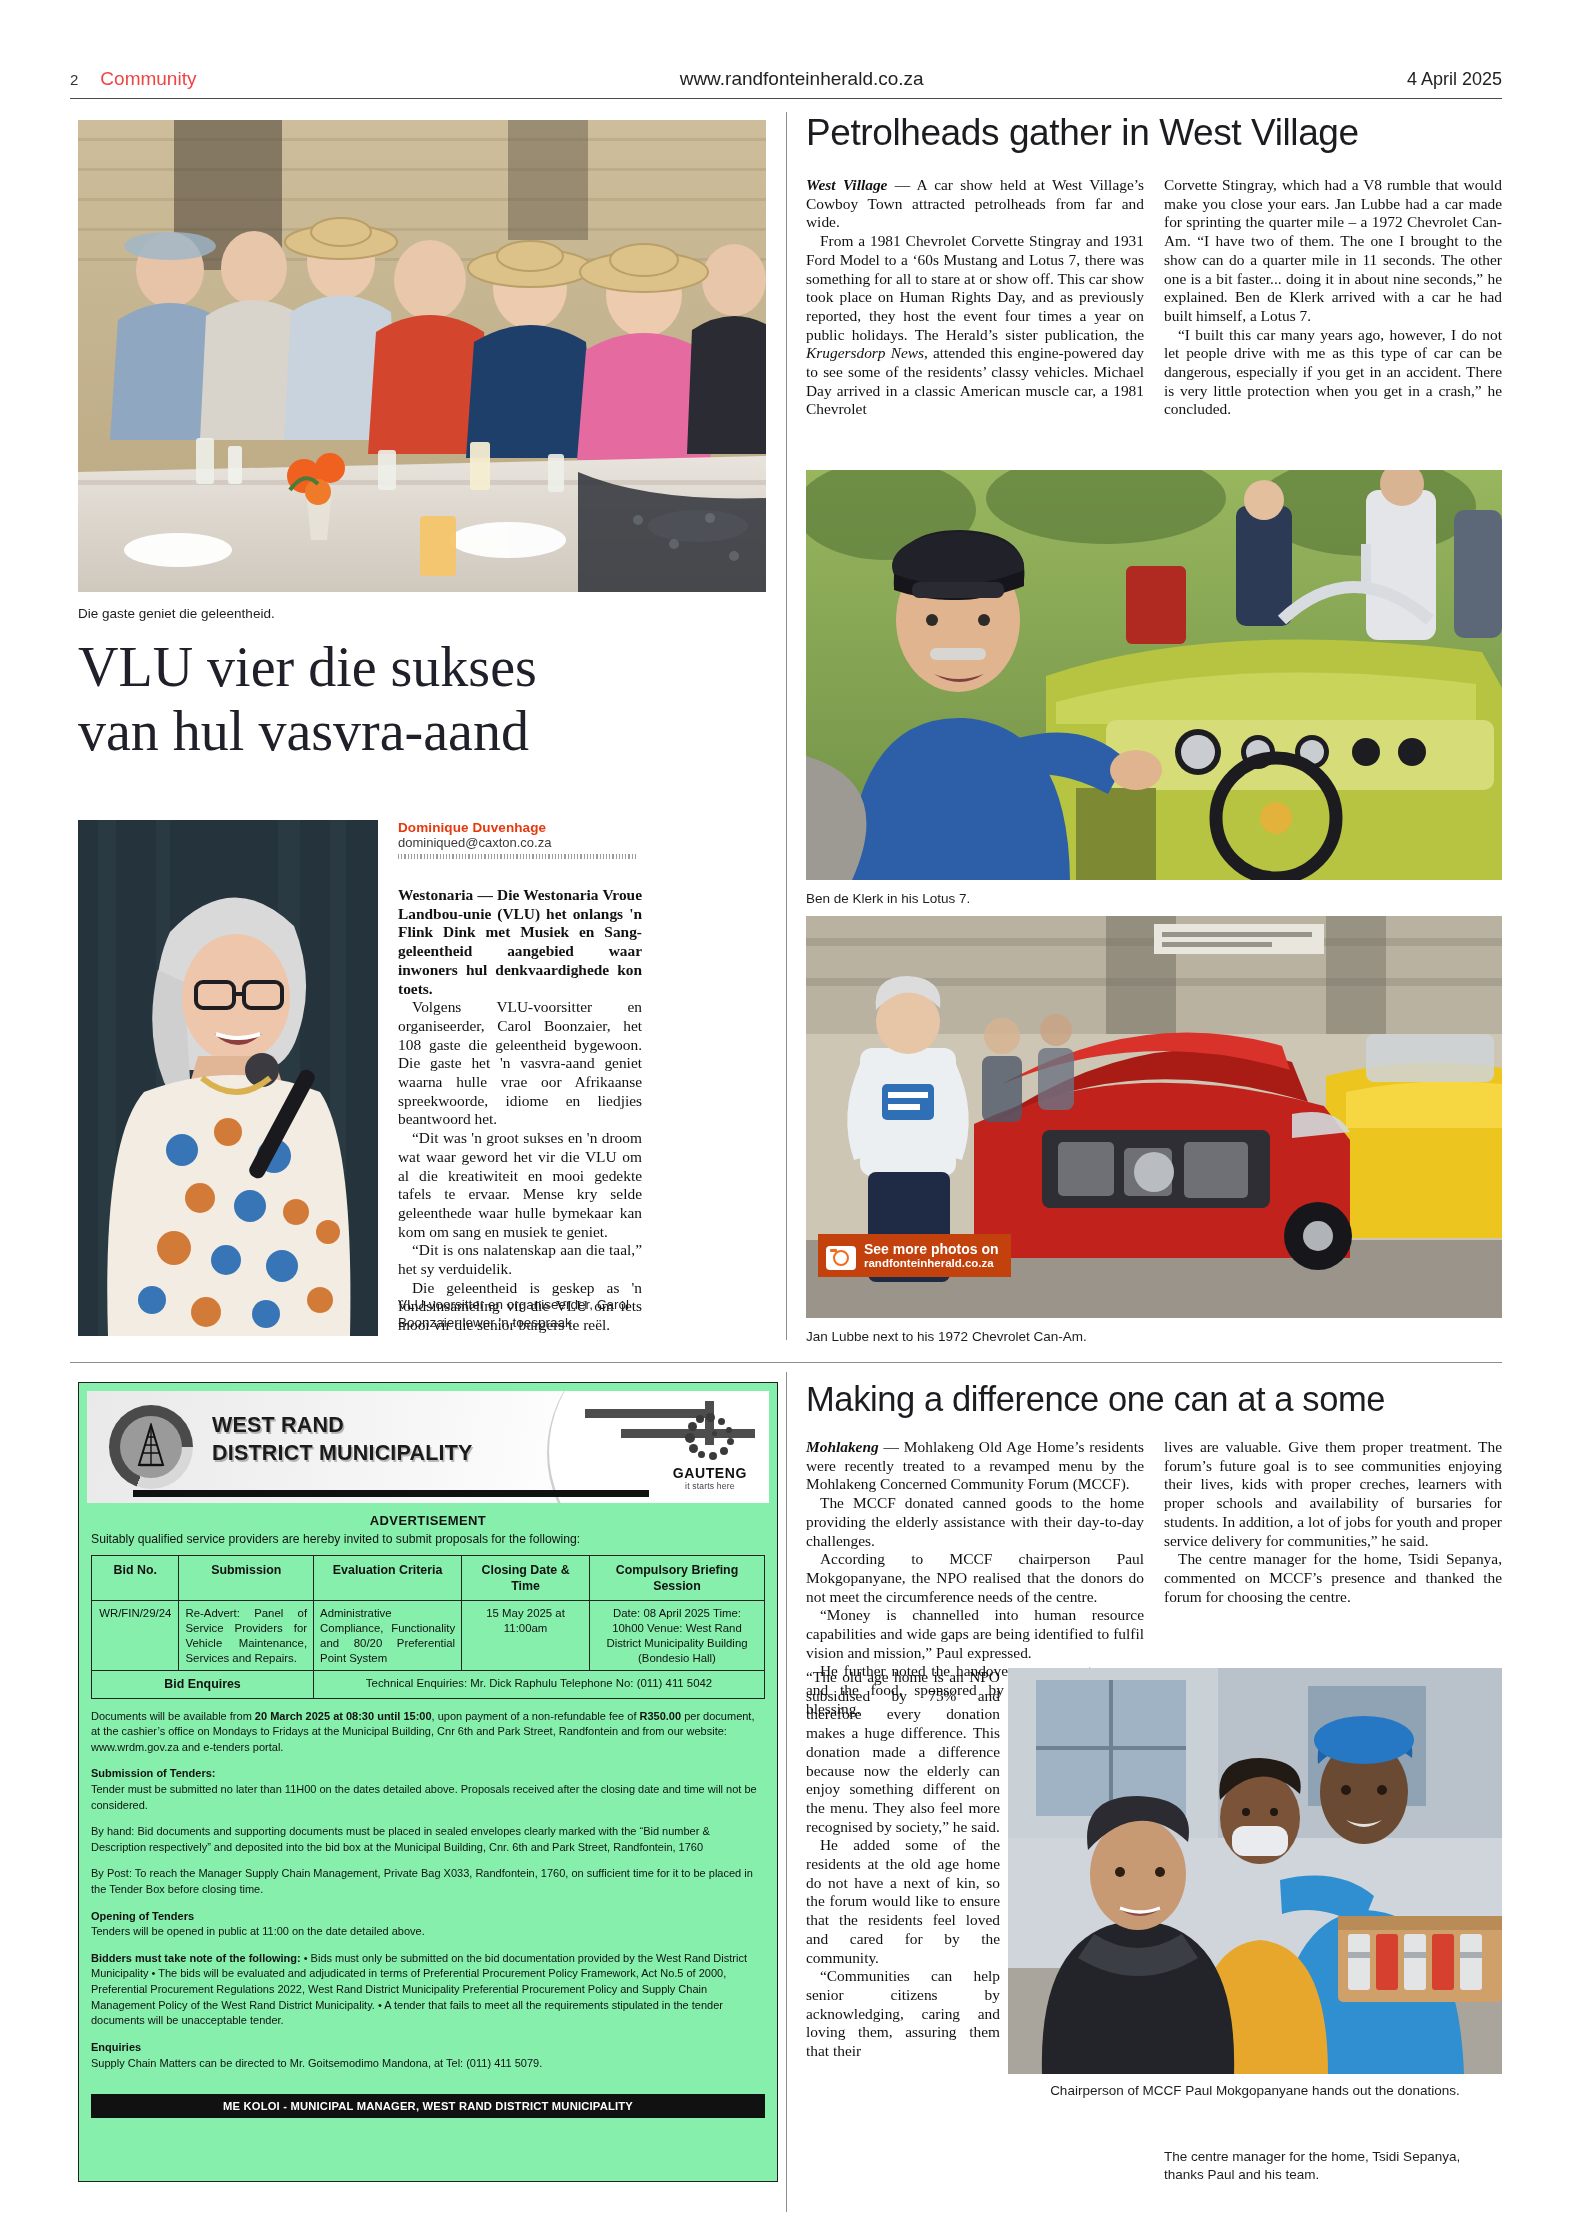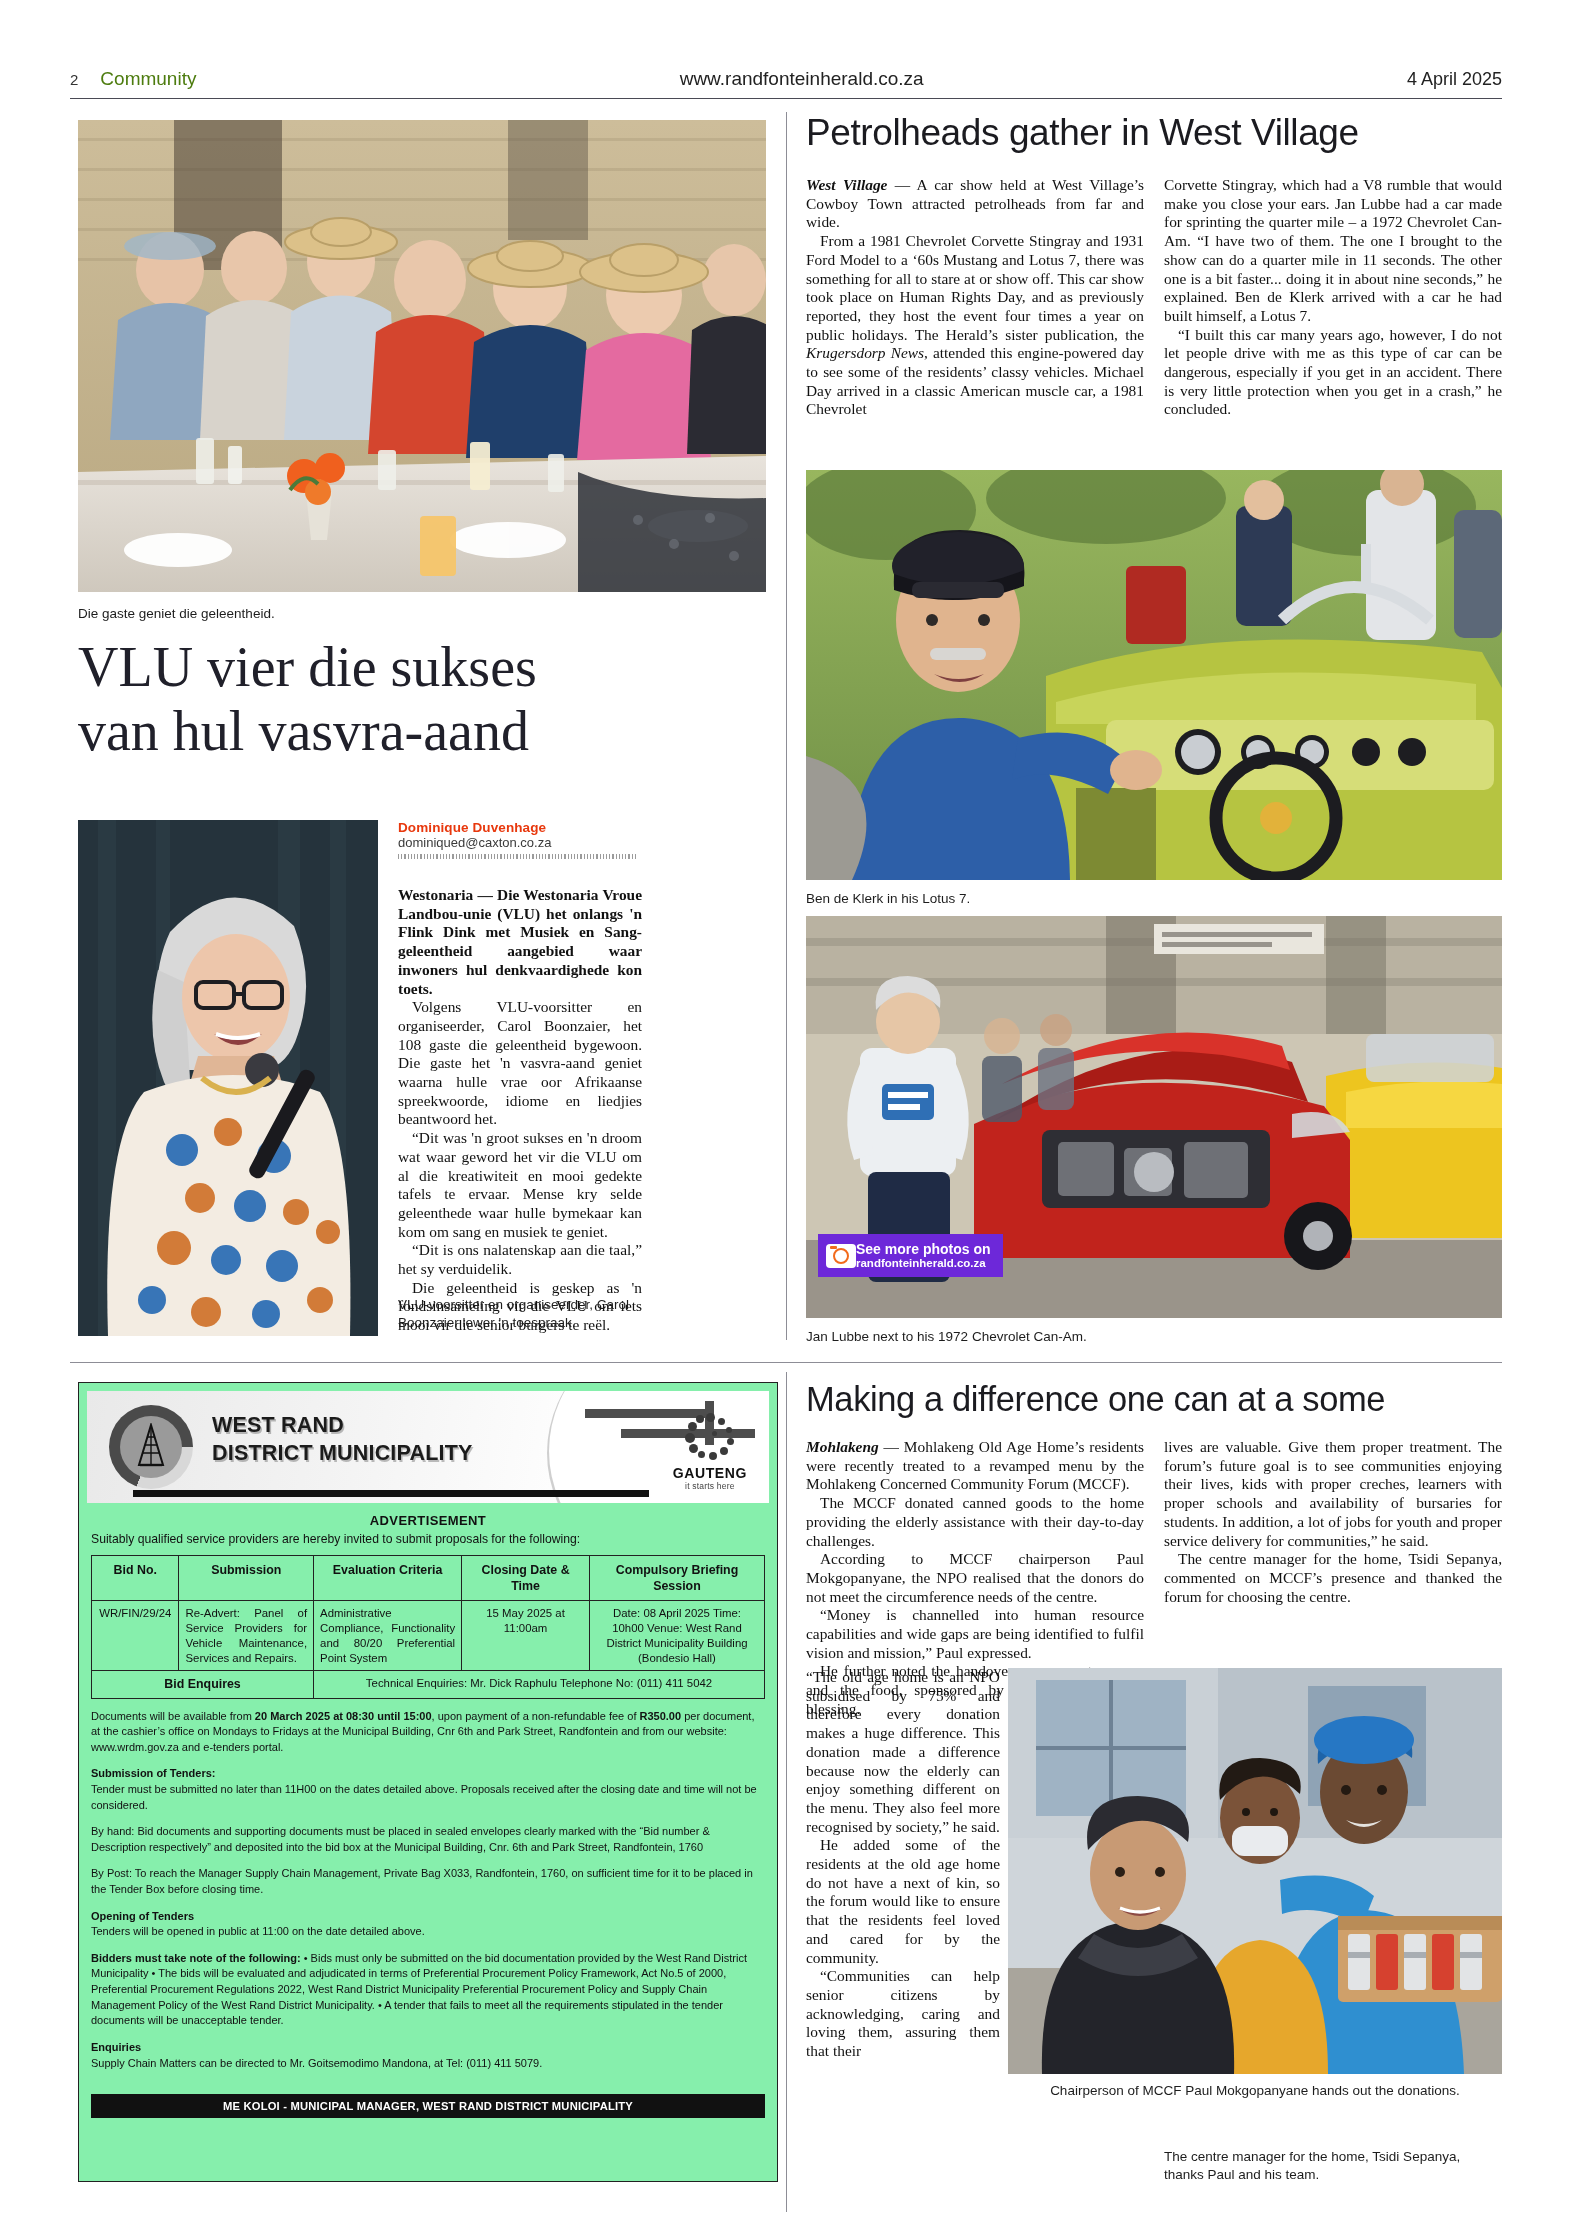--- a/index.html
+++ b/index.html
@@ -15,21 +15,21 @@
   .page { position:relative; width:1572px; height:2224px; padding:0; }
 
   
   .masthead {
     position:absolute; left:70px; top:60px; width:1432px; height:30px;
     display:flex; align-items:flex-end; justify-content:space-between;
     font-family:"Liberation Sans", sans-serif;
   }
   .mh-left { display:flex; align-items:baseline; gap:22px; font-size:17px; color:#222; }
   .mh-pageno { font-size:15px; color:#333; }
-  .mh-section { font-size:19px; color:#4d7c0f; }
+  .mh-section { font-size:19px; color:#ef4444; }
   .mh-center { font-size:19px; color:#222; }
   .mh-right { font-size:18px; color:#222; }
   .mh-rule {
     position:absolute; left:70px; top:98px; width:1432px;
     border-top:1.6px solid #4a4a55;
   }
 
   
   .vrule {
     position:absolute; width:1.4px; background:#8d8d96;
@@ -86,22 +86,22 @@
     font-family:"Liberation Sans", sans-serif;
     font-size:13px; color:#3a3a3a;
   }
   .byline-dots {
     height:5px; margin-top:4px; margin-bottom:10px;
     background-image:repeating-linear-gradient(to right,#9b9b9b 0 1.2px,transparent 1.2px 3.2px);
   }
 
   
   .seemore {
-    position:absolute; display:flex; align-items:center; gap:0;
-    background:#6d28d9; color:#fff; padding:7px 12px 7px 8px;
+    position:absolute; display:flex; align-items:flex-end; gap:8px;
+    background:#c2410c; color:#fff; padding:7px 12px 7px 8px;
     font-family:"Liberation Sans", sans-serif;
   }
   .seemore .camicon {
     width:30px; height:24px; background:#fff; border-radius:4px;
     position:relative; flex:none;
   }
   .seemore .camicon:before {
     content:""; position:absolute; left:50%; top:50%;
     transform:translate(-50%,-50%);
     width:12px; height:12px; border:2.6px solid #f26a1b; border-radius:50%;

